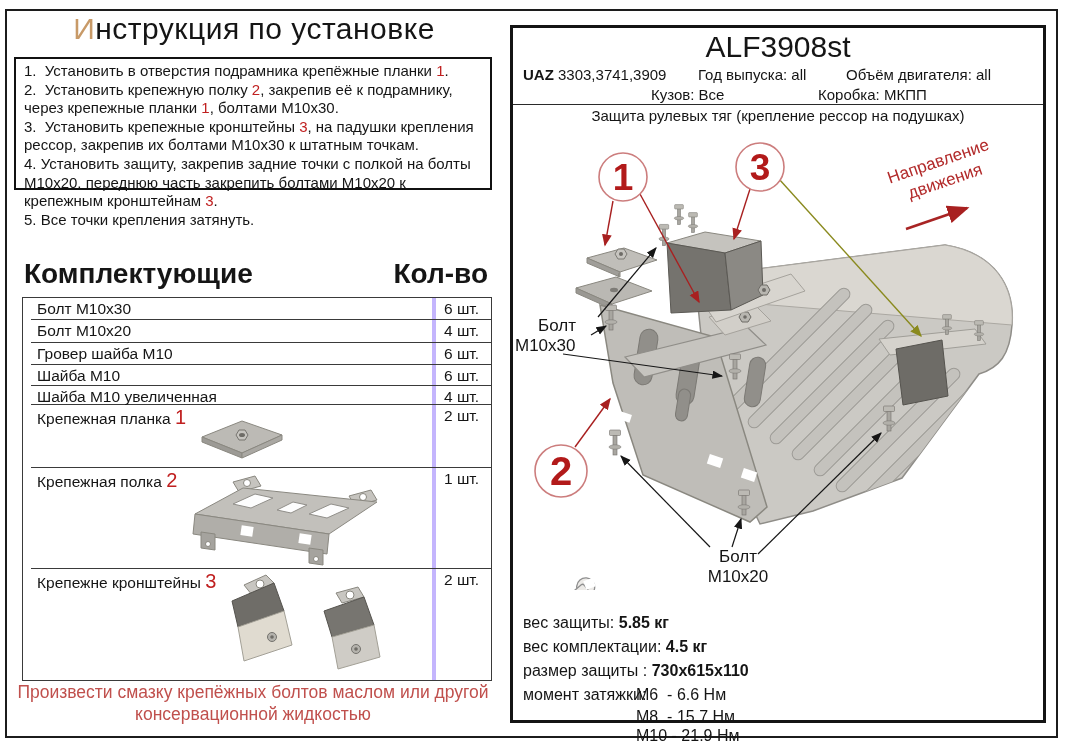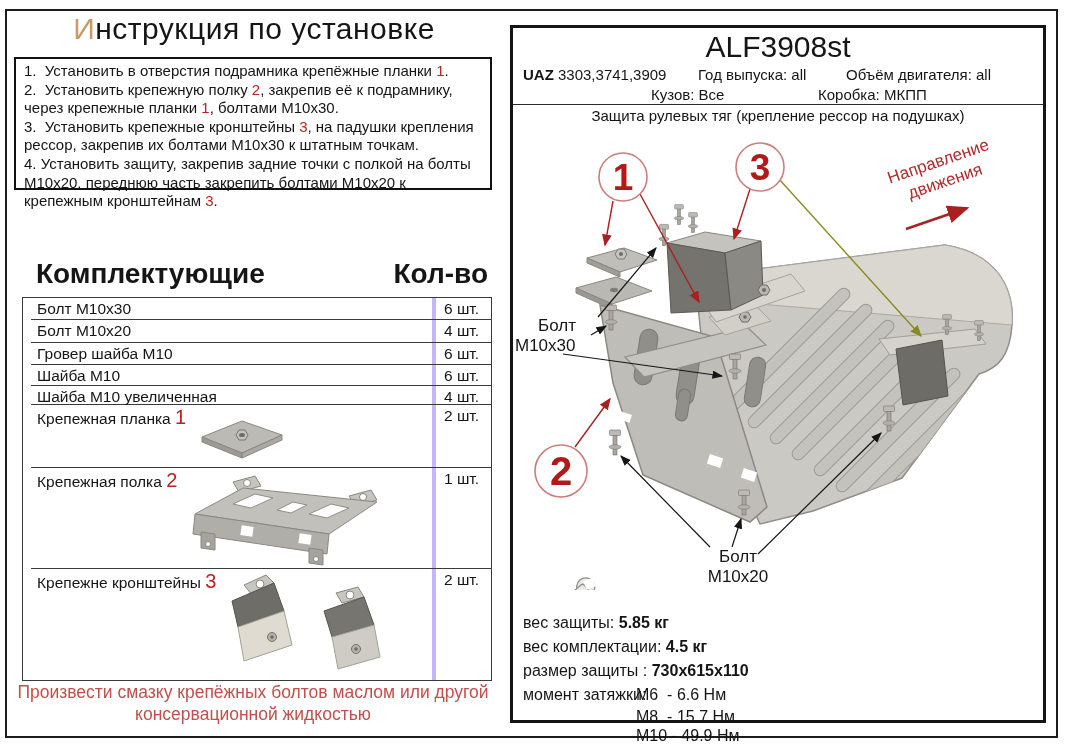--- a/index.html
+++ b/index.html
@@ -8,21 +8,21 @@
   .page-border{position:absolute;left:5px;top:9px;width:1053px;height:729px;
         border:2px solid #1c1c1c;box-sizing:border-box;}
   
   .left-title{position:absolute;left:16px;top:12px;width:476px;text-align:center;
         font-size:30px;font-weight:400;letter-spacing:.5px;}
   .left-title .init{color:#c89a68;}
   .steps-box{position:absolute;left:14px;top:57px;width:478px;height:133px;box-sizing:border-box;
         border:2px solid #111;padding:3px 8px 0 8px;font-size:15px;line-height:18.6px;}
   .step{white-space:pre-wrap;}
   .rednum{color:#c02020;}
-  .comp-header{position:absolute;left:24px;top:258px;font-size:28px;font-weight:700;margin-left:12px;}
+  .comp-header{position:absolute;left:24px;top:258px;font-size:28px;font-weight:700;}
   .qty-header{position:absolute;left:370px;top:258px;width:118px;text-align:right;
         font-size:28px;font-weight:700;}
   .comp-table{position:absolute;left:22px;top:297px;width:468px;border:1px solid #3a3a3a;}
   .crow{position:relative;box-sizing:border-box;border-bottom:1px solid #3a3a3a;margin-left:8px;}
   .crow:last-child{border-bottom:none;}
   .clabel{position:absolute;left:0;top:0;padding:2px 6px;font-size:15.5px;}
   .cnum{color:#c02020;font-size:20px;line-height:1;}
   .cqty{position:absolute;right:0;top:0;bottom:0;width:59px;border-left:4px solid #c4b5fd;
         padding:2px 0 0 8px;font-size:15.5px;box-sizing:border-box;}
   .part-img{position:absolute;}
@@ -60,20 +60,21 @@
 <div class="page">
   <div class="page-border"></div>
 
   <div class="left-title"><span class="init">И</span><span>нструкция по установке</span></div>
 
   <div class="steps-box" id="steps-list">
       <div class="step"><span>1.  Установить в отверстия подрамника крепёжные планки </span><span class="rednum">1</span><span>.</span></div>
       <div class="step"><span>2.  Установить крепежную полку </span><span class="rednum">2</span><span>, закрепив её к подрамнику, через крепежные планки </span><span class="rednum">1</span><span>, болтами М10х30.</span></div>
       <div class="step"><span>3.  Установить крепежные кронштейны </span><span class="rednum">3</span><span>, на падушки крепления рессор, закрепив их болтами М10х30 к штатным точкам.</span></div>
       <div class="step"><span>4. Установить защиту, закрепив задние точки с полкой на болты М10х20, переднюю часть закрепить болтами М10х20 к крепежным кронштейнам </span><span class="rednum">3</span><span>.</span></div>
+      <div class="step"><span>5. Все точки крепления затянуть.</span></div>
     </div>
 
   <div class="comp-header">Комплектующие</div>
   <div class="qty-header">Кол-во</div>
 
   <div class="comp-table" id="comp-table">
       <div class="crow" style="height: 22px;">
         <div class="clabel"><span>Болт М10х30</span></div>
         <div class="cqty">6 шт.</div>
       </div>
@@ -309,17 +310,17 @@
         <rect x="42" y="15" width="10" height="9" fill="#fff" stroke="none" transform="rotate(20 47 19.5)"></rect>
       </g>
     </svg>
 
     <div class="specs">
       <div class="spec-row"><span>вес защиты:</span> <b>5.85 кг</b></div>
       <div class="spec-row"><span>вес комплектации:</span> <b>4.5 кг</b></div>
       <div class="spec-row"><span>размер защиты :</span> <b>730х615х110</b></div>
       <div class="spec-row"><span class="tlabel">момент затяжки:</span><span class="tval">М6  - 6.6 Нм</span></div>
       <div class="torque-extra">М8  - 15.7 Нм</div>
-      <div class="torque-extra">М10 - 49.9 Нм</div>
+      <div class="torque-extra">М10 - 21.9 Нм</div>
     </div>
   </div>
 
 </div>
 
 </body></html>

